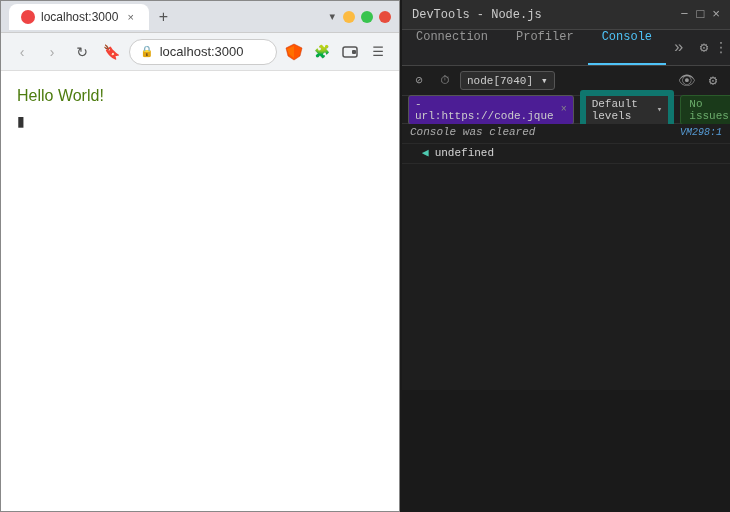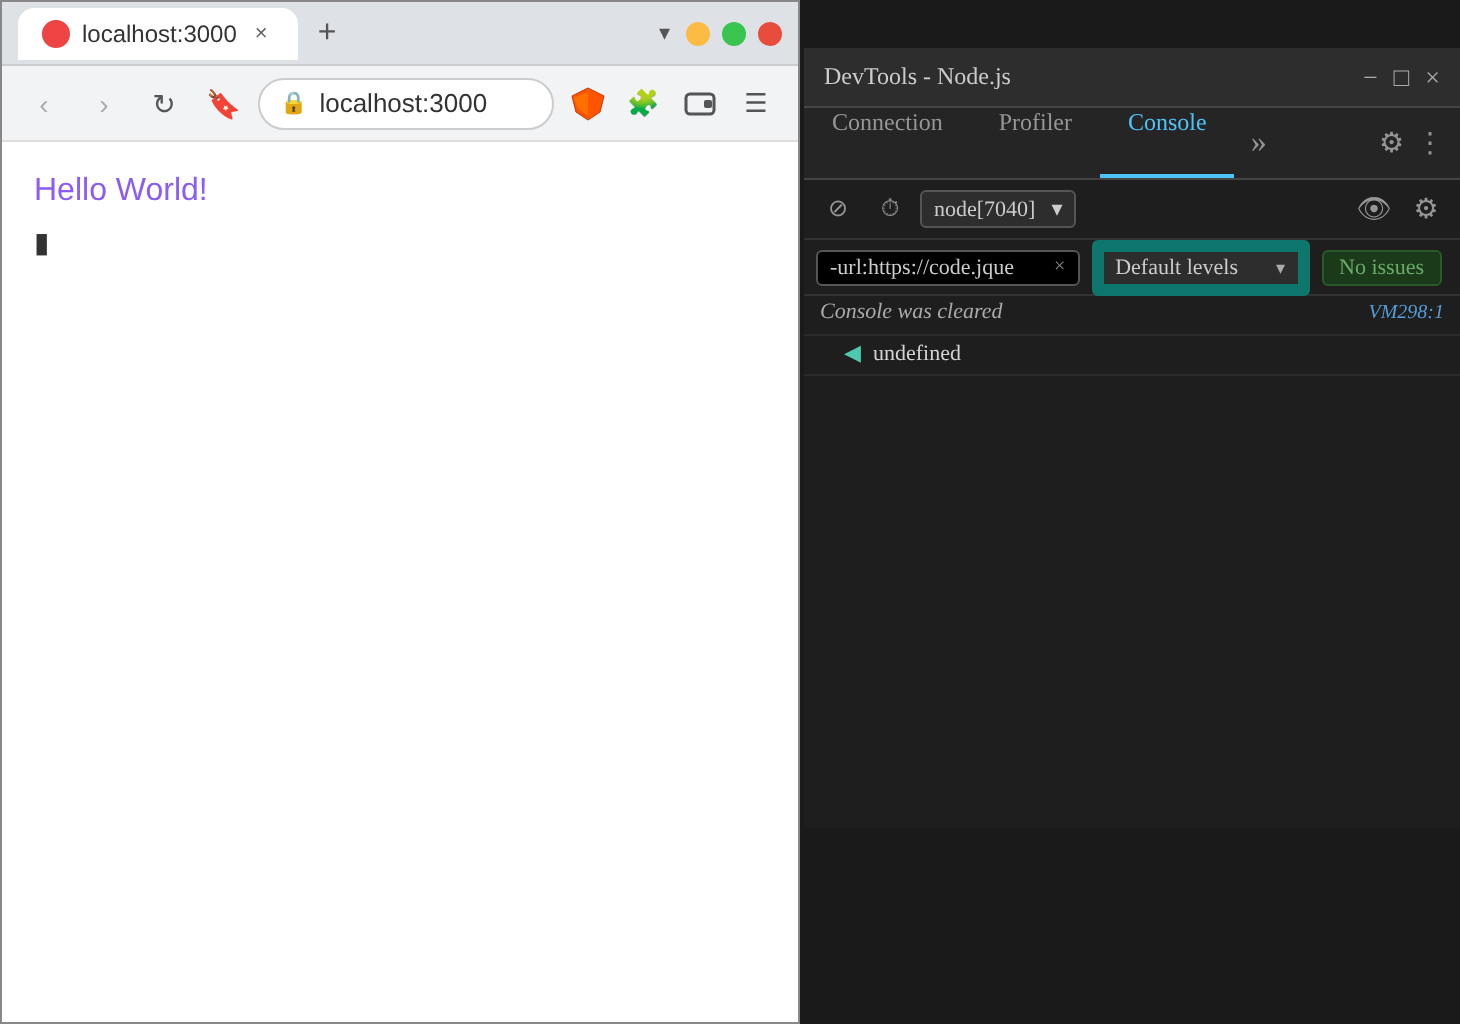--- a/index.html
+++ b/index.html
@@ -150,41 +150,40 @@
     .browser-content {
       flex: 1;
       background: #fff;
       padding: 16px;
       overflow: auto;
     }
 
     .hello-text {
       font-size: 16px;
       font-weight: 400;
-      color: #8b5cf6;
+      color: #4d7c0f;
     }
 
     .cursor-indicator {
       font-size: 14px;
       color: #333;
       margin-top: 8px;
     }
 
     
     .devtools-panel {
       position: absolute;
       left: 402px; top: 0;
       width: 328px;
       height: 390px;
       background: #1e1e1e;
       display: flex;
       flex-direction: column;
-      font-family: Liberation Serif, serif;
+      font-family: Liberation Mono, monospace;
       color: #d4d4d4;
-      margin-top: 24px;
     }
 
     .devtools-titlebar {
       background: #2d2d2d;
       height: 30px;
       display: flex;
       align-items: center;
       justify-content: space-between;
       padding: 0 10px;
       border-bottom: 1px solid #444;
@@ -310,29 +309,29 @@
       background: #1e1e1e;
       height: 28px;
       display: flex;
       align-items: center;
       padding: 0 6px;
       gap: 6px;
       border-bottom: 1px solid #333;
     }
 
     .filter-tag {
-      background: #000000;
+      background: #4c1d95;
       border: 1px solid #555;
       border-radius: 3px;
       padding: 2px 6px;
       font-size: 11px;
       color: #ccc;
       display: flex;
       align-items: center;
-      gap: 20px;
+      gap: 7px;
     }
 
     .filter-tag-close {
       color: #888;
       font-size: 10px;
       cursor: pointer;
     }
 
     .filter-levels {
       background: #2d2d2d;

